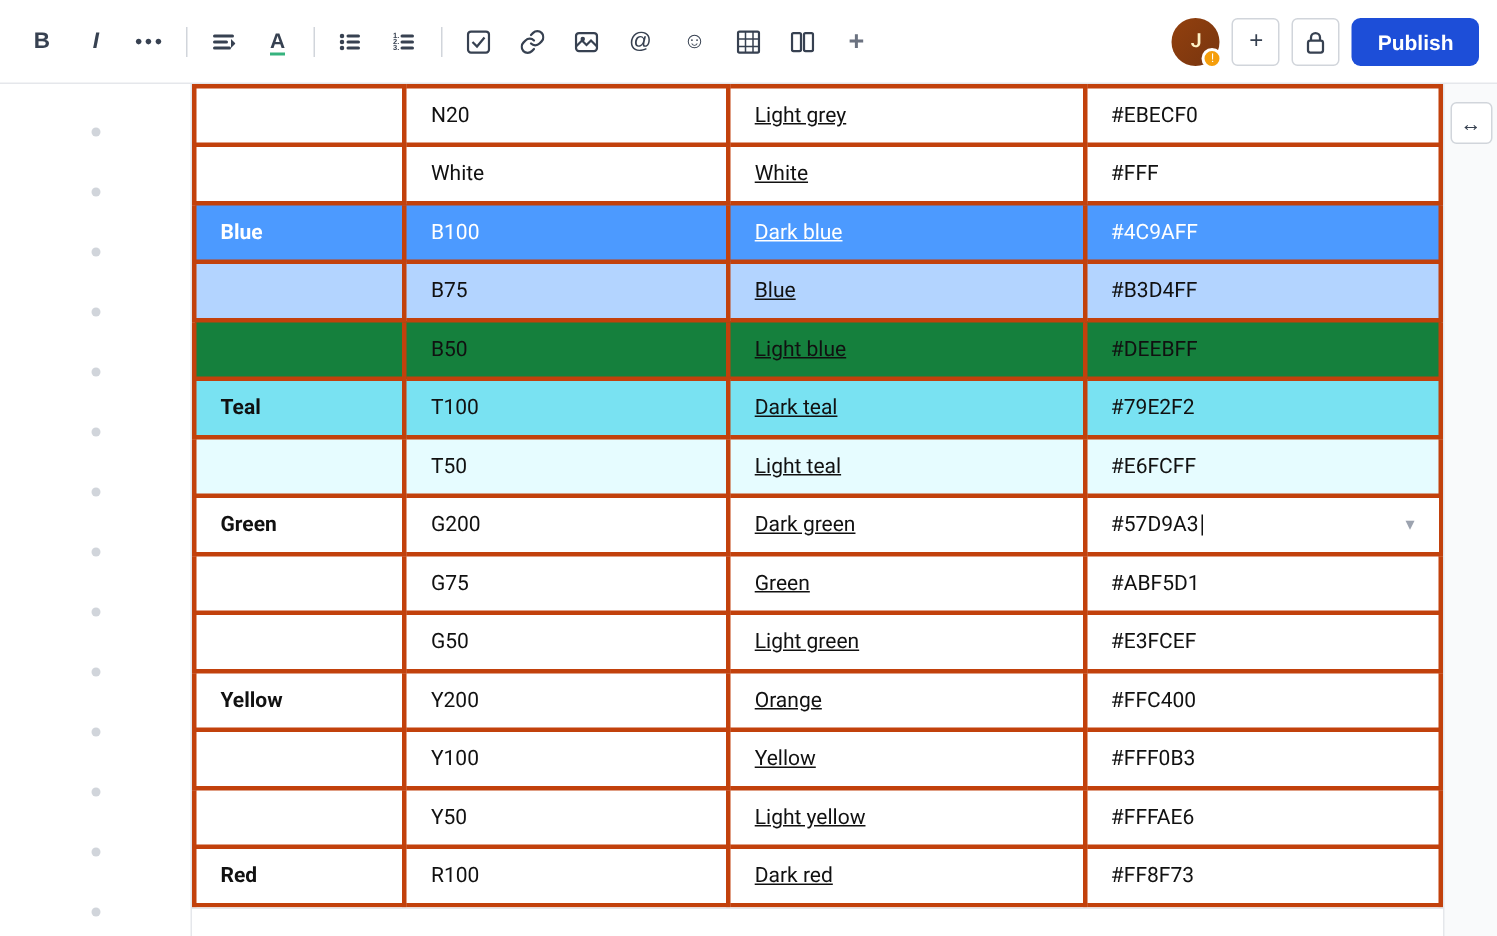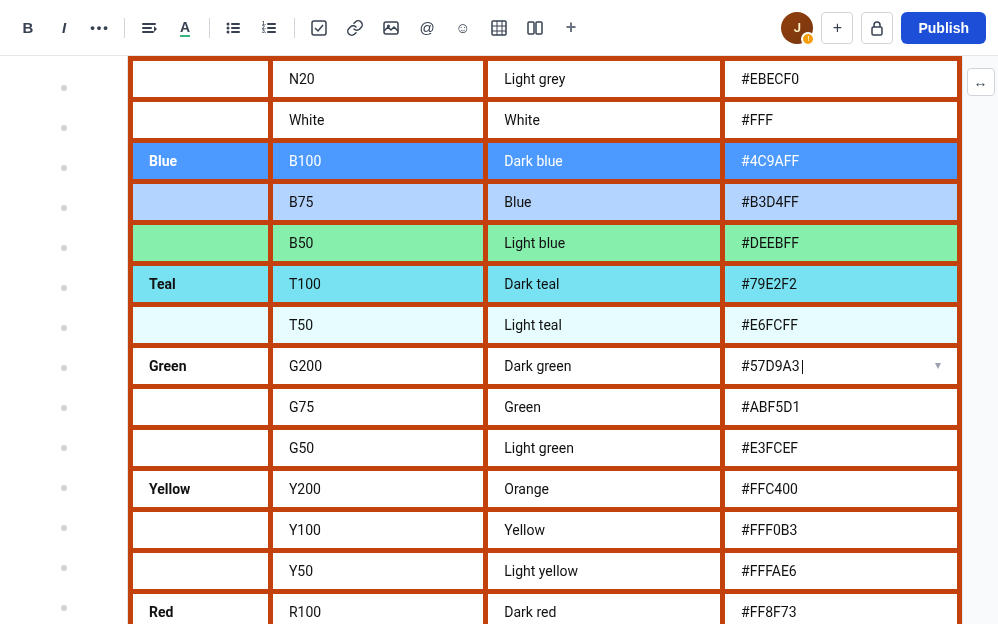--- a/index.html
+++ b/index.html
@@ -65,35 +65,35 @@
       background: #fff;
     }
 
     table {
       border-collapse: collapse;
       width: 100%;
       min-width: 700px;
     }
 
     td, th {
-      border: 5px solid #c2410c;
+      border: 3px solid #c2410c;
       padding: 10px 16px;
       font-size: 14px;
       color: #111827;
       white-space: nowrap;
     }
 
     .col-category { width: 130px; font-weight: 600; vertical-align: middle; }
     .col-code { width: 200px; }
-    .col-name { width: 220px; }
+    .col-name { width: 220px; text-decoration: underline; }
     .col-hex { width: 220px; }
 
     .row-blue-100 td { background: #4C9AFF; color: #fff; }
     .row-blue-75 td { background: #B3D4FF; color: #111; }
-    .row-blue-50 td { background: #86efac; color: #111; }
+    .row-blue-50 td { background: #15803d; color: #111; }
     .row-teal-100 td { background: #79E2F2; color: #111; }
     .row-teal-75 td { background: #B3F5FF; color: #111; }
     .row-teal-50 td { background: #E6FCFF; color: #111; margin-left: 31px; }
     .row-green td { background: #fff; color: #111; }
     .row-yellow td { background: #fff; color: #111; }
     .row-red td { background: #fff; color: #111; }
 
     .cat-blue { color: #0052CC; font-weight: 700; }
     .cat-teal { color: #00B8D9; font-weight: 700; }
     .cat-green { color: #36B37E; font-weight: 700; }

